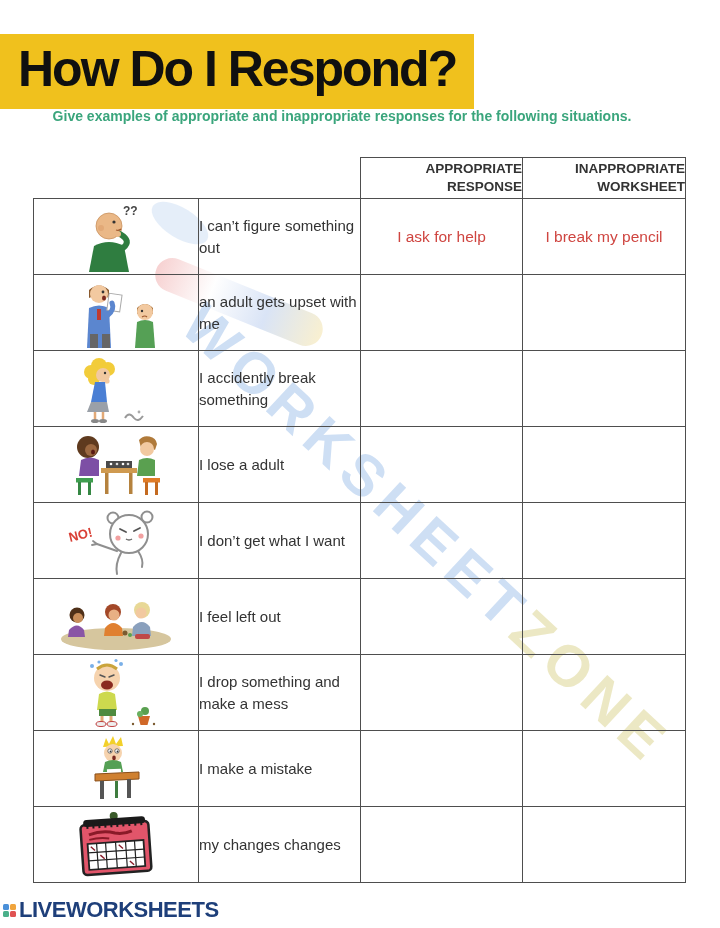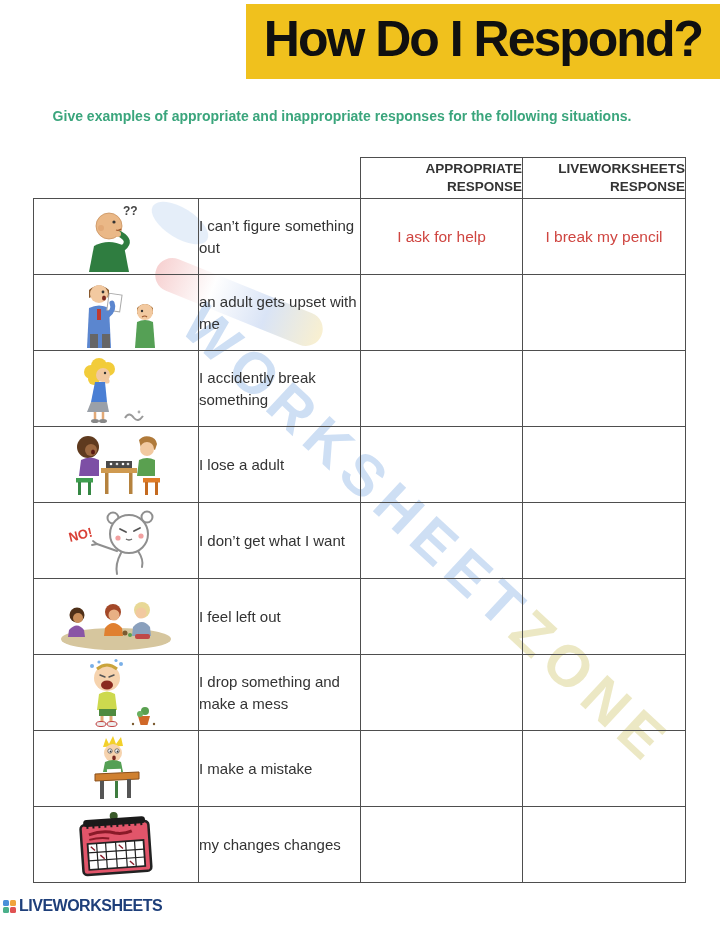--- a/index.html
+++ b/index.html
@@ -4,21 +4,21 @@
 <style>
   html,body{margin:0;padding:0;}
   body{
     width:720px;height:928px;background:#fdfdfd;
     font-family:"Liberation Sans", sans-serif;
     position:relative;overflow:hidden;
   }
   .page{position:absolute;inset:0;background:#ffffff;}
 
   
-  .title-wrap{position:absolute;top:4px;left:0;width:720px;text-align:right;}
+  .title-wrap{position:absolute;top:34px;left:0;width:720px;text-align:left;}
   .title{
     display:inline-block;background:#f0c11d;color:#101010;
     font-size:50px;font-weight:800;letter-spacing:-2px;
     padding:8px 18px 12px 18px;line-height:1.1;
   }
   .instruction{
     position:absolute;top:108px;left:0;width:684px;text-align:center;
     color:#3aa57c;font-size:14px;font-weight:700;
   }
 
@@ -68,21 +68,21 @@
 
   
   .footer{
     position:absolute;left:3px;top:897px;display:inline-flex;align-items:center;gap:3px;
     cursor:pointer;
   }
   .lw-grid{display:grid;grid-template-columns:6px 6px;grid-template-rows:6px 6px;gap:1px;}
   .lw-grid span{border-radius:1.5px;display:block;}
   .lw-sq1{background:#4a90d9;} .lw-sq2{background:#f0a43c;}
   .lw-sq3{background:#4ab08a;} .lw-sq4{background:#e05252;}
-  .lw-text{color:#1e3f7a;font-size:16px;font-weight:800;letter-spacing:-0.5px;}
+  .lw-text{color:#1e3f7a;font-size:22px;font-weight:800;letter-spacing:-0.5px;}
   svg{display:block;margin:0 auto;}
 </style>
 </head>
 <body>
 
 <div class="page">
 
   <div class="title-wrap">
     <span class="title">How Do I Respond?</span>
   </div>
@@ -99,21 +99,21 @@
         <col style="width:162px">
         <col style="width:162px">
         <col style="width:163px">
       </colgroup>
 
     <tbody>
         <tr class="hdr">
       <td class="noborder"></td>
       <td class="noborder"></td>
       <th class="colhead">APPROPRIATE RESPONSE</th>
-      <th class="colhead">LIVEWORKSHEETS RESPONSE</th>
+      <th class="colhead">INAPPROPRIATE WORKSHEET</th>
     </tr>
 
     <tr class="row">
       <td class="img-cell">
         <svg width="110" height="70" viewBox="0 0 110 70">
           <text x="62" y="13" font-size="12" font-weight="bold" fill="#444">??</text>
           <circle cx="48" cy="24" r="13" fill="#eab887" stroke="#c9925e" stroke-width="0.8"></circle>
           <circle cx="40" cy="26" r="3" fill="#e2a977"></circle>
           <circle cx="53" cy="20" r="1.6" fill="#333"></circle>
           <path d="M55,28 q3,1 5,-1" stroke="#a05a30" stroke-width="1.2" fill="none"></path>

